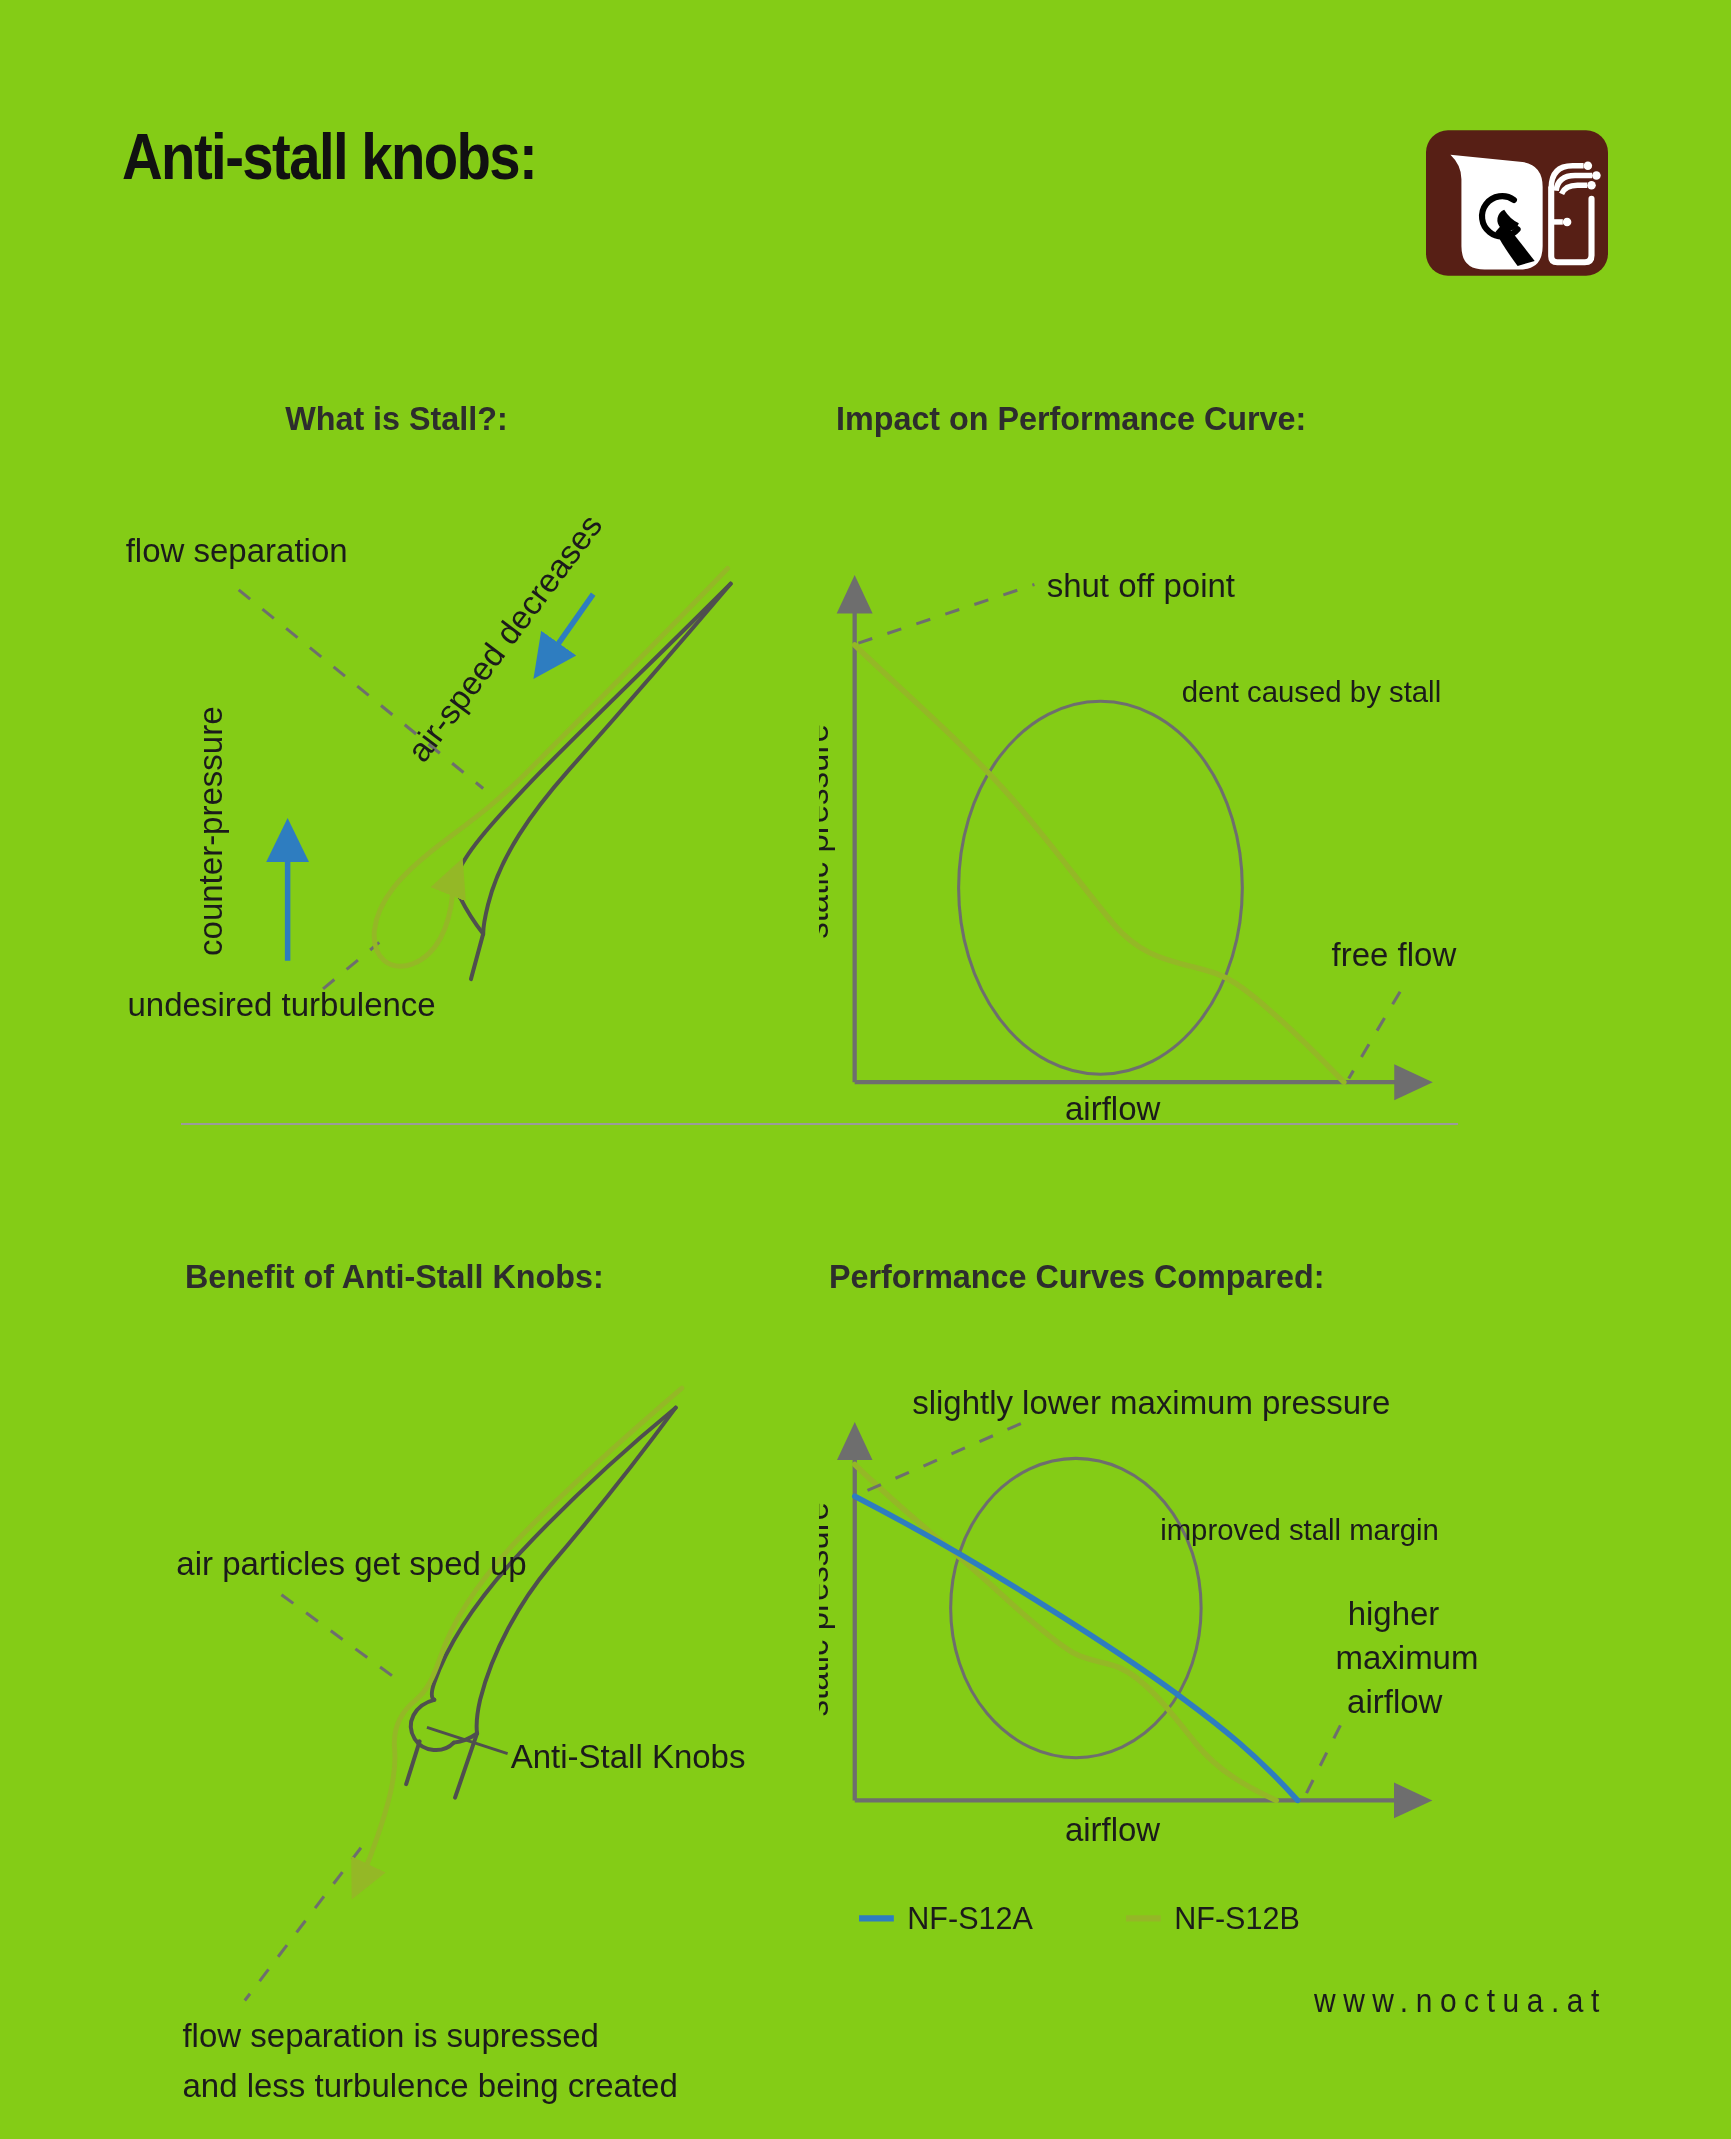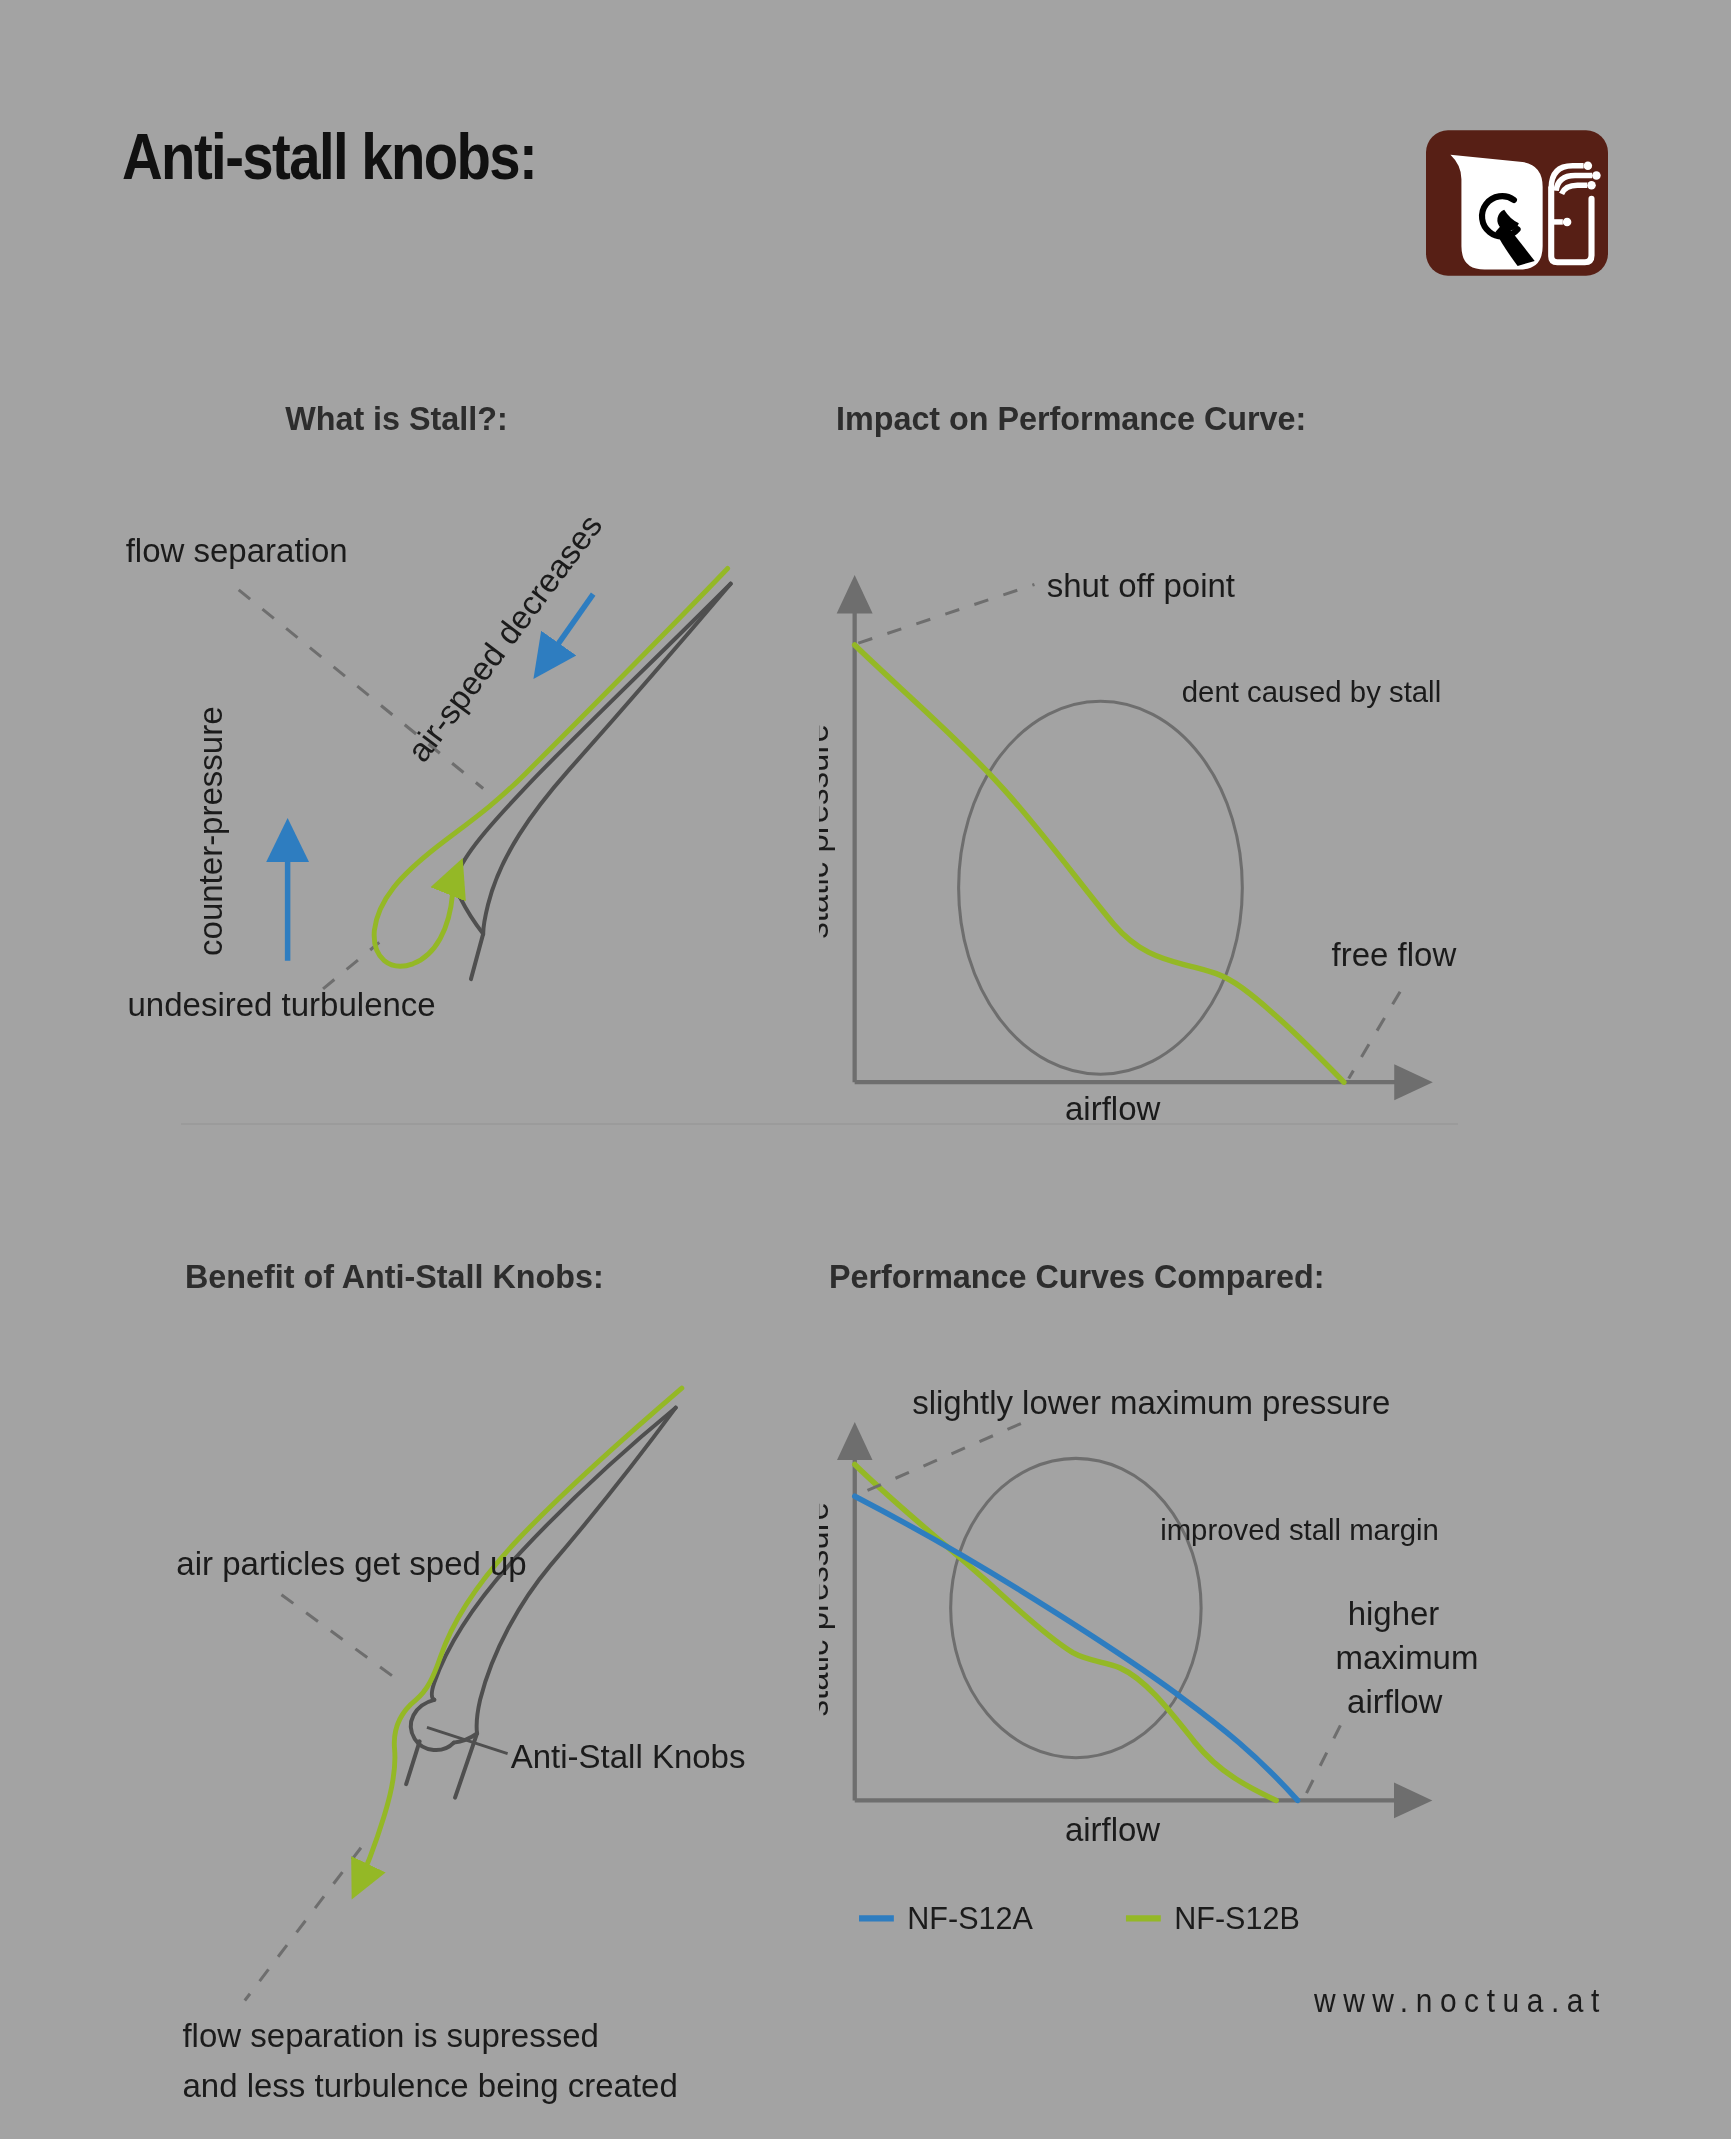--- a/index.html
+++ b/index.html
@@ -1,19 +1,19 @@
 <!DOCTYPE html>
 <html style="font-size:9.8px"><head>
 <meta charset="utf-8">
 <style>
   html,body{margin:0;padding:0;}
   .page{
     position:relative;
     width:1732px;height:2140px;
-    background:#a3a3a3;
+    background:#84cc16;
     font-family:"Liberation Sans", sans-serif;
     color:#1b1b1b;
     overflow:hidden;
   }
   .title{
     position:absolute;left:122px;top:120px;
     font-size:64px;font-weight:bold;color:#111;
     letter-spacing:-1.8px;
     transform:scaleX(0.88);transform-origin:left top;
     white-space:nowrap;

